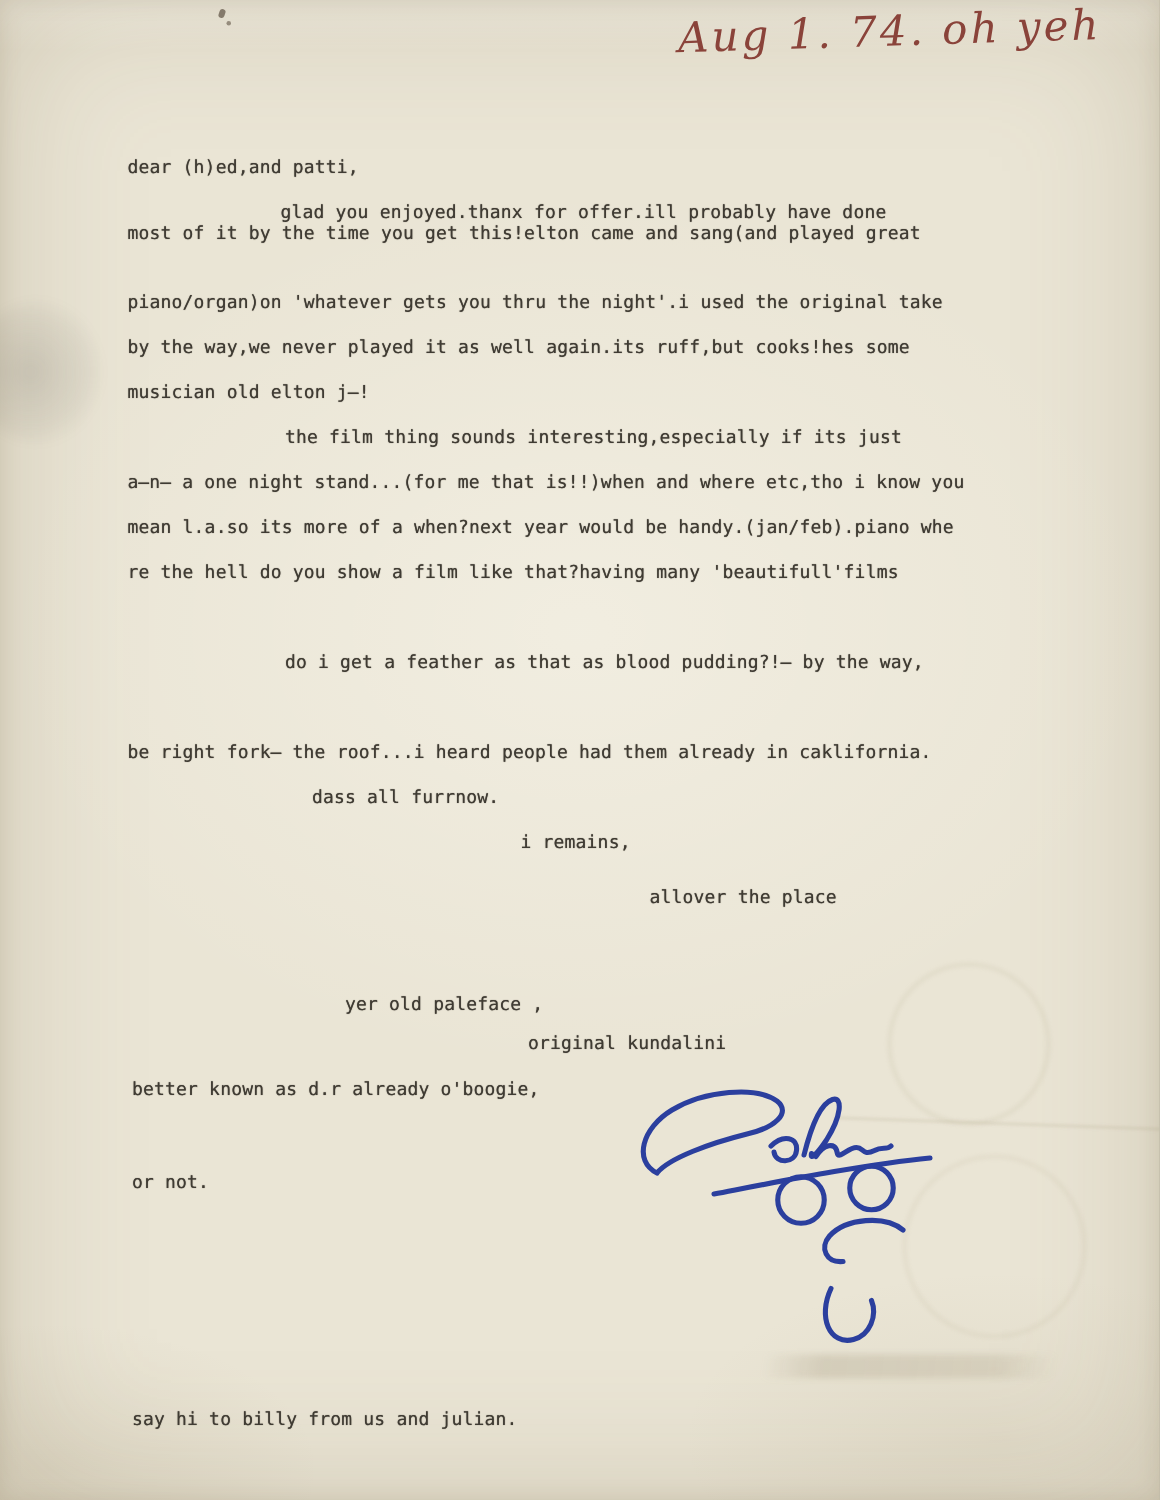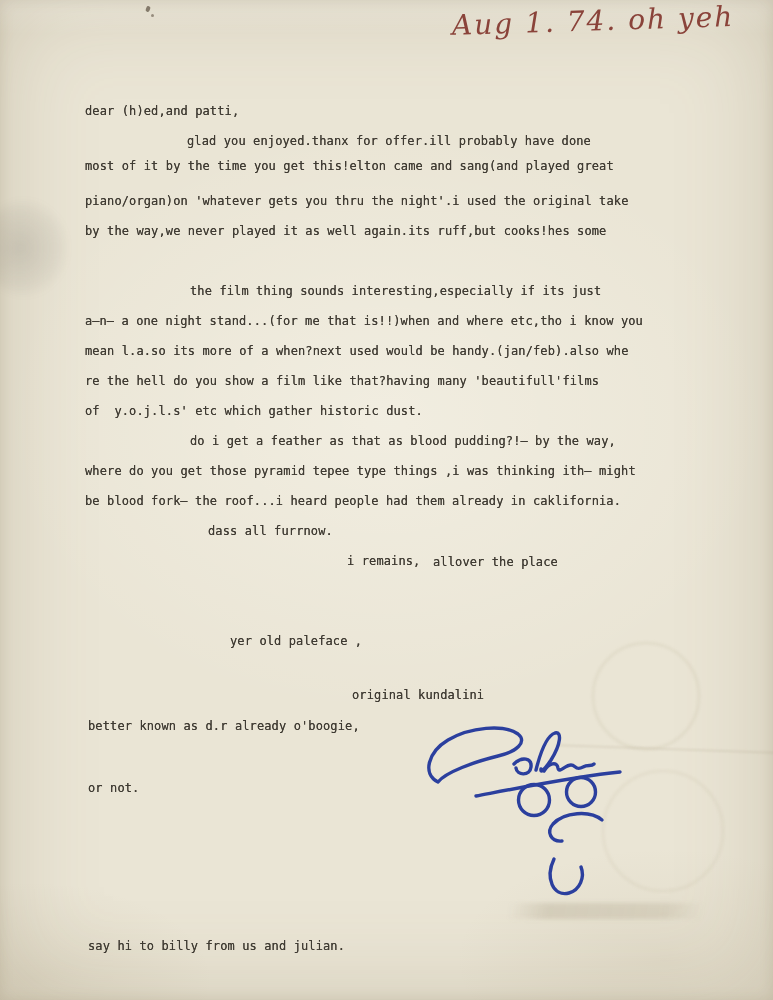--- a/index.html
+++ b/index.html
@@ -86,35 +86,34 @@
   <div class="stain speck1"></div>
   <div class="stain speck2"></div>
   <div class="stain smudge-left"></div>
   <div class="stain ring1"></div>
   <div class="stain ring2"></div>
   <div class="stain ghost-print"></div>
   <div class="stain crease"></div>
 
   <div class="tl" style="left:85px;top:103px">dear (h)ed,and patti,</div>
   <div class="tl" style="left:187px;top:133px">glad you enjoyed.thanx for offer.ill probably have done</div>
-  <div class="tl" style="left:85px;top:158px">most of it by the time you get this!elton came and sang(and played great</div>
+  <div class="tl" style="left:85px;top:147px">most of it by the time you get this!elton came and sang(and played great</div>
   <div class="tl" style="left:85px;top:193px">piano/organ)on 'whatever gets you thru the night'.i used the original take</div>
   <div class="tl" style="left:85px;top:223px">by the way,we never played it as well again.its ruff,but cooks!hes some</div>
+  <div class="tl" style="left:85px;top:253px">musician old elton j̶!</div>
   <div class="tl" style="left:190px;top:283px">the film thing sounds interesting,especially if its just</div>
   <div class="tl" style="left:85px;top:313px">a̶n̶ a one night stand...(for me that is!!)when and where etc,tho i know you</div>
-  <div class="tl" style="left:85px;top:343px">mean l.a.so its more of a when?next used would be handy.(jan/feb).also whe</div>
+  <div class="tl" style="left:85px;top:343px">mean l.a.so its more of a when?next year would be handy.(jan/feb).piano whe</div>
   <div class="tl" style="left:85px;top:373px">re the hell do you show a film like that?having many 'beautifull'films</div>
-  <div class="tl" style="left:85px;top:403px">of  y.o.j.l.s' etc which gather historic dust.</div>
   <div class="tl" style="left:190px;top:433px">do i get a feather as that as blood pudding?!̶ by the way,</div>
-  <div class="tl" style="left:85px;top:463px">where do you get those pyramid tepee type things ,i was thinking ith̶ might</div>
-  <div class="tl" style="left:85px;top:493px">be blood fork̶ the roof...i heard people had them already in caklifornia.</div>
+  <div class="tl" style="left:85px;top:493px">be right fork̶ the roof...i heard people had them already in caklifornia.</div>
   <div class="tl" style="left:208px;top:523px">dass all furrnow.</div>
   <div class="tl" style="left:347px;top:553px">i remains,</div>
-  <div class="tl" style="left:433px;top:554px">allover the place</div>
-  <div class="tl" style="left:230px;top:633px">yer old paleface ,</div>
+  <div class="tl" style="left:433px;top:590px">allover the place</div>
+  <div class="tl" style="left:230px;top:661px">yer old paleface ,</div>
   <div class="tl" style="left:352px;top:687px">original kundalini</div>
   <div class="tl" style="left:88px;top:718px">better known as d.r already o'boogie,</div>
   <div class="tl" style="left:88px;top:780px">or not.</div>
   <div class="tl" style="left:88px;top:938px">say hi to billy from us and julian.</div>
 
   <div class="signature">
     <span class="sr-only">John</span>
     <svg viewBox="0 0 230 200" xmlns="http://www.w3.org/2000/svg">
       <g fill="none" stroke="#2b3f9e" stroke-width="3.4" stroke-linecap="round" stroke-linejoin="round">
 

